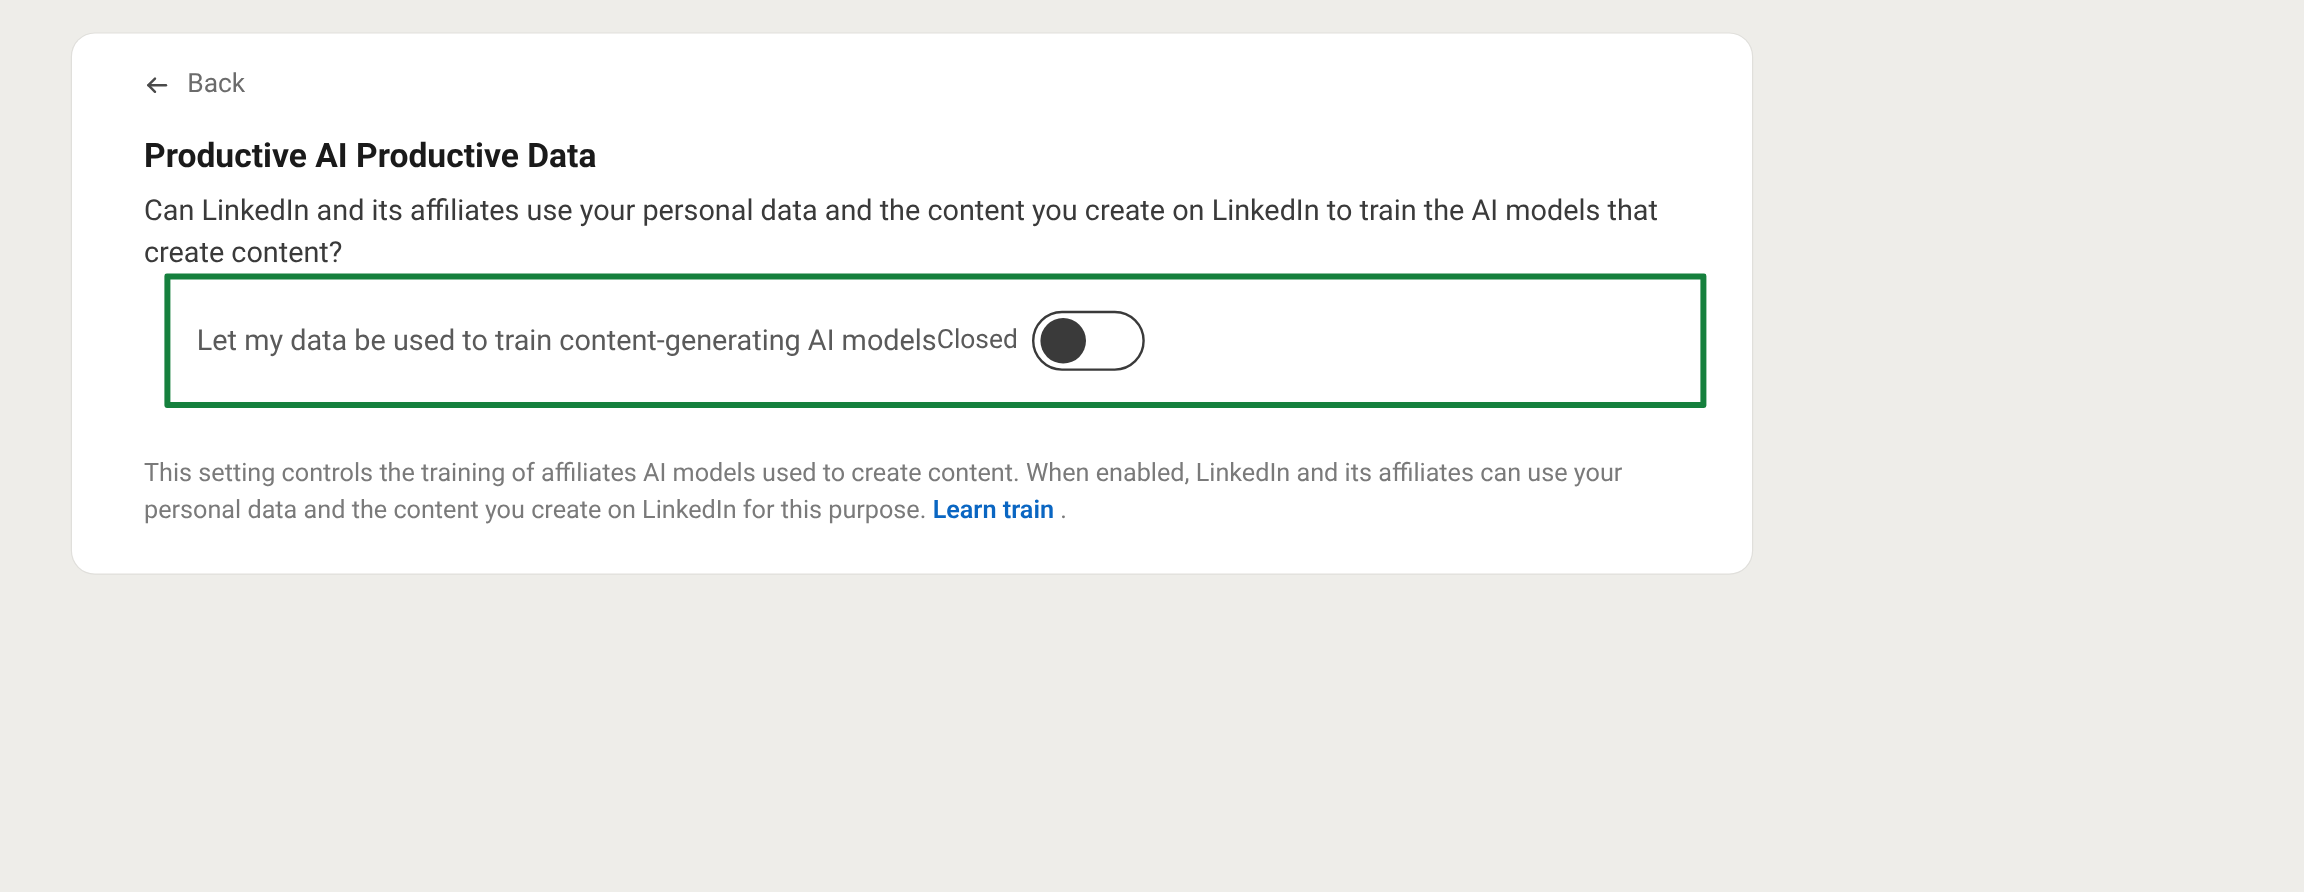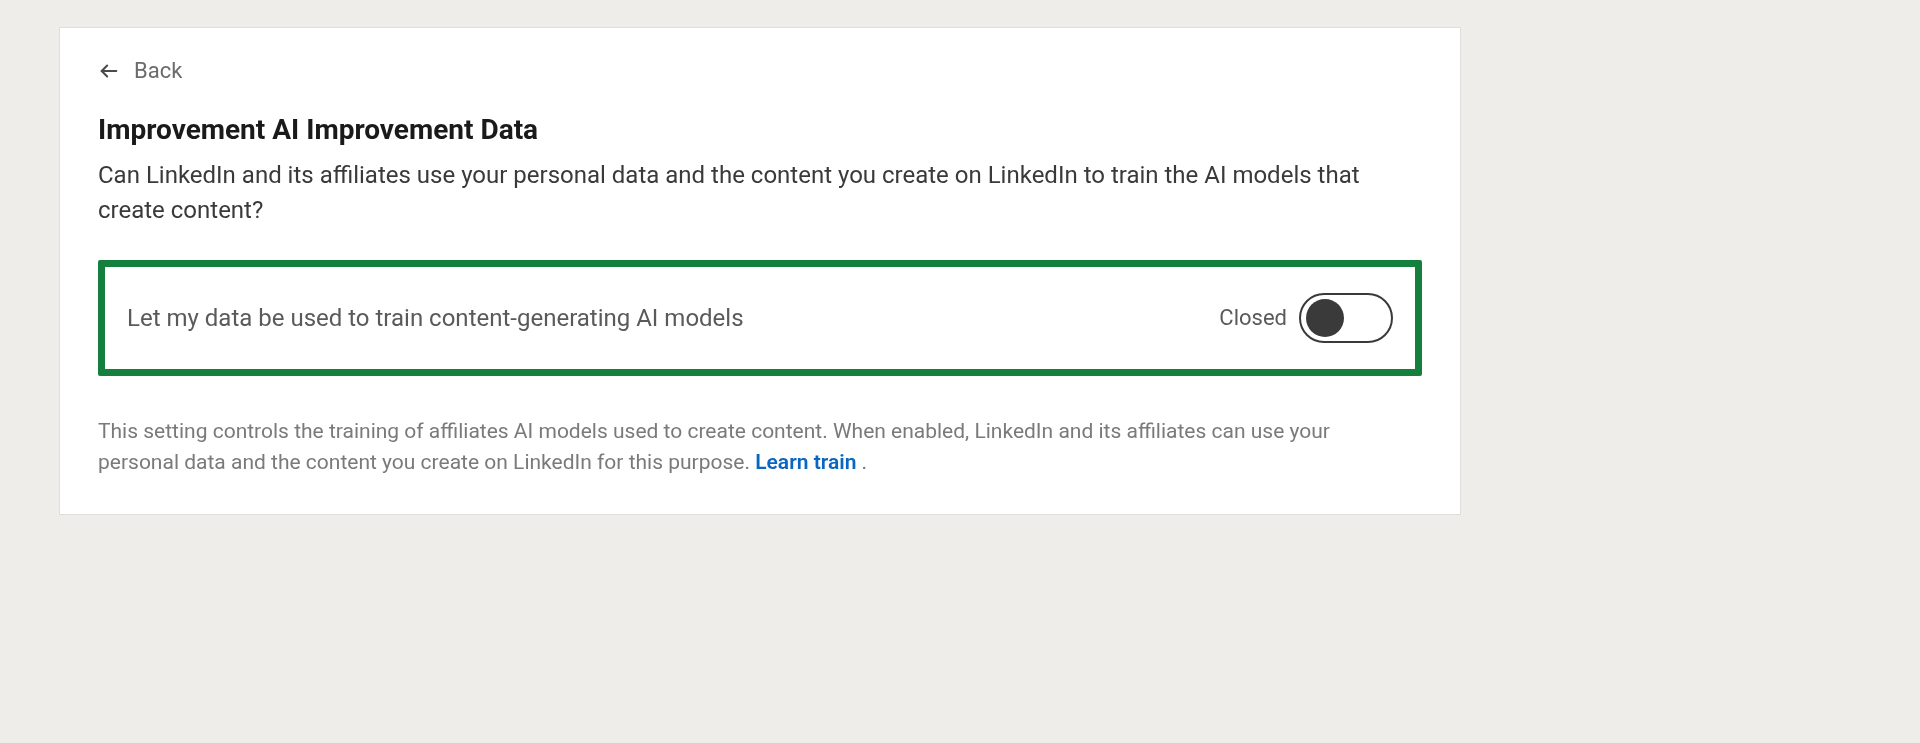--- a/index.html
+++ b/index.html
@@ -9,23 +9,23 @@
     }
     body {
       font-family: -apple-system, BlinkMacSystemFont, "Segoe UI", Roboto, Helvetica, Arial, sans-serif;
       background-color: #eeede9;
       width: 1920px;
       height: 743px;
       padding: 28px 60px;
     }
     .card {
       background-color: #ffffff;
-      border-radius: 0;
+      border-radius: 19px;
       box-shadow: 0 0 0 1px rgba(0,0,0,0.06);
-      padding: 30px 38px 35px 38px;
+      padding: 30px 38px 35px 60px;
       max-width: 1400px;
     }
     .back-row {
       display: flex;
       align-items: center;
       gap: 14px;
       margin-bottom: 30px;
       cursor: pointer;
       width: fit-content;
     }
@@ -46,31 +46,31 @@
     .title {
       font-size: 28px;
       font-weight: 700;
       color: #1a1a1a;
       margin-bottom: 12px;
     }
     .description {
       font-size: 24px;
       color: #3a3a3a;
       line-height: 1.45;
-      margin-bottom: 32px;
       max-width: 1280px;
     }
     .setting-box {
-      border: 7px solid #15803d;
+      border: 5px solid #15803d;
       border-radius: 2px;
       padding: 26px 22px;
       display: flex;
       align-items: center;
-      justify-content: space-between;
+      justify-content: flex-start;
       margin-bottom: 40px;
+      margin-left: 17px;
     }
     .setting-label {
       font-size: 24px;
       color: #5a5a5a;
     }
     .toggle-group {
       display: flex;
       align-items: center;
       gap: 12px;
     }
@@ -116,21 +116,21 @@
   <div class="back-row">
     <span class="back-arrow">
       <svg viewBox="0 0 24 24" fill="none" stroke="#4a4a4a" stroke-width="2.2" stroke-linecap="round" stroke-linejoin="round">
         <line x1="20" y1="12" x2="4" y2="12"></line>
         <polyline points="10 18 4 12 10 6"></polyline>
       </svg>
     </span>
     <span class="back-label">Back</span>
   </div>
 
-  <h1 class="title">Improvement AI Improvement Data</h1>
+  <h1 class="title">Productive AI Productive Data</h1>
 
   <p class="description">Can LinkedIn and its affiliates use your personal data and the content you create on LinkedIn to train the AI models that create content?</p>
 
   <div class="setting-box">
     <span class="setting-label">Let my data be used to train content-generating AI models</span>
     <div class="toggle-group">
       <span class="toggle-status">Closed</span>
       <div class="toggle">
         <div class="toggle-knob"></div>
       </div>

